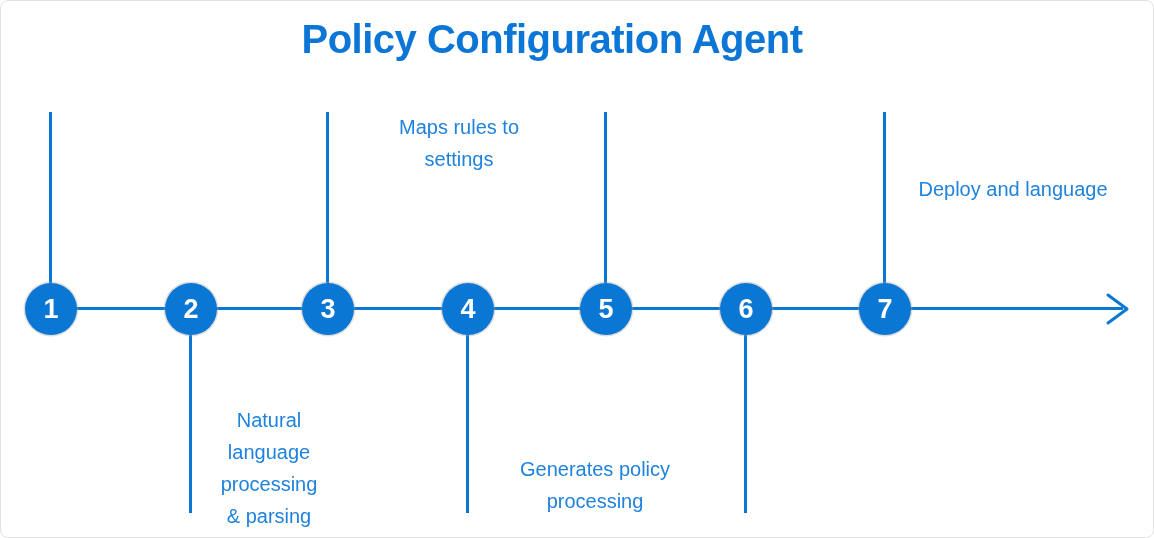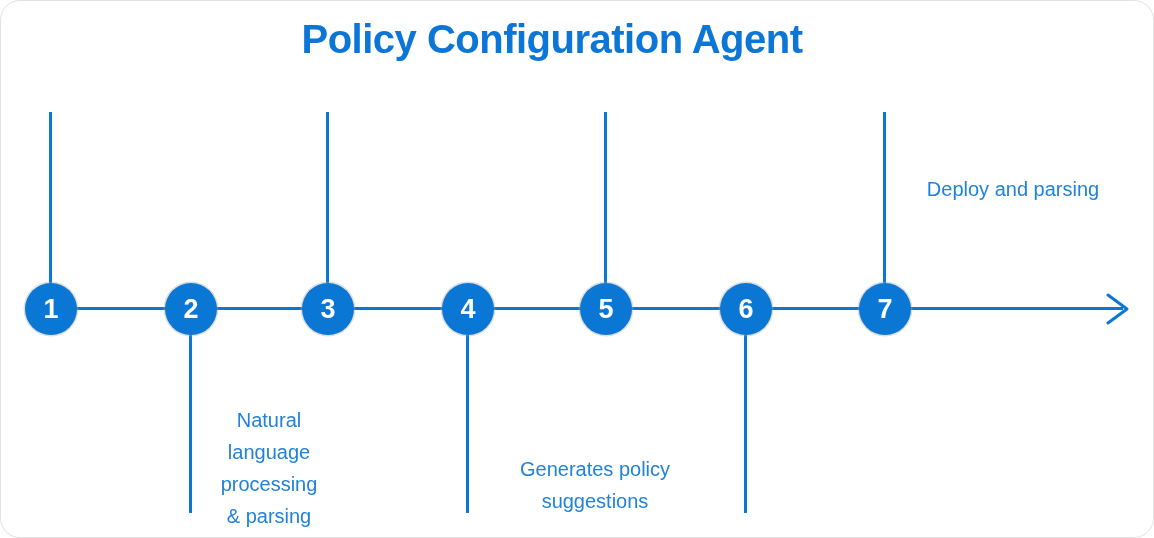--- a/index.html
+++ b/index.html
@@ -7,21 +7,21 @@
     padding: 0;
     background: #ffffff;
     font-family: "Liberation Sans", "DejaVu Sans", sans-serif;
   }
   .canvas {
     position: relative;
     width: 1154px;
     height: 538px;
     background: #ffffff;
     border: 1px solid #e2e2e2;
-    border-radius: 20px;
+    border-radius: 8px;
     box-sizing: border-box;
     overflow: hidden;
   }
   
   .title {
     position: absolute;
     left: 0;
     top: 16px;
     width: 1102px;
     text-align: center;
@@ -135,16 +135,17 @@
       <span>5</span>
     </div>
   <div class="node n6">
       <span>6</span>
     </div>
   <div class="node n7">
       <span>7</span>
     </div>
 
   <div class="steplabel l2">Natural language processing &amp; parsing</div>
-  <div class="steplabel l4">Generates policy suggestions</div>
-  <div class="steplabel l7">Deploy and parsing</div>
+  <div class="steplabel l3">Maps rules to settings</div>
+  <div class="steplabel l4">Generates policy processing</div>
+  <div class="steplabel l7">Deploy and language</div>
 
 </div>
 
 </body></html>

